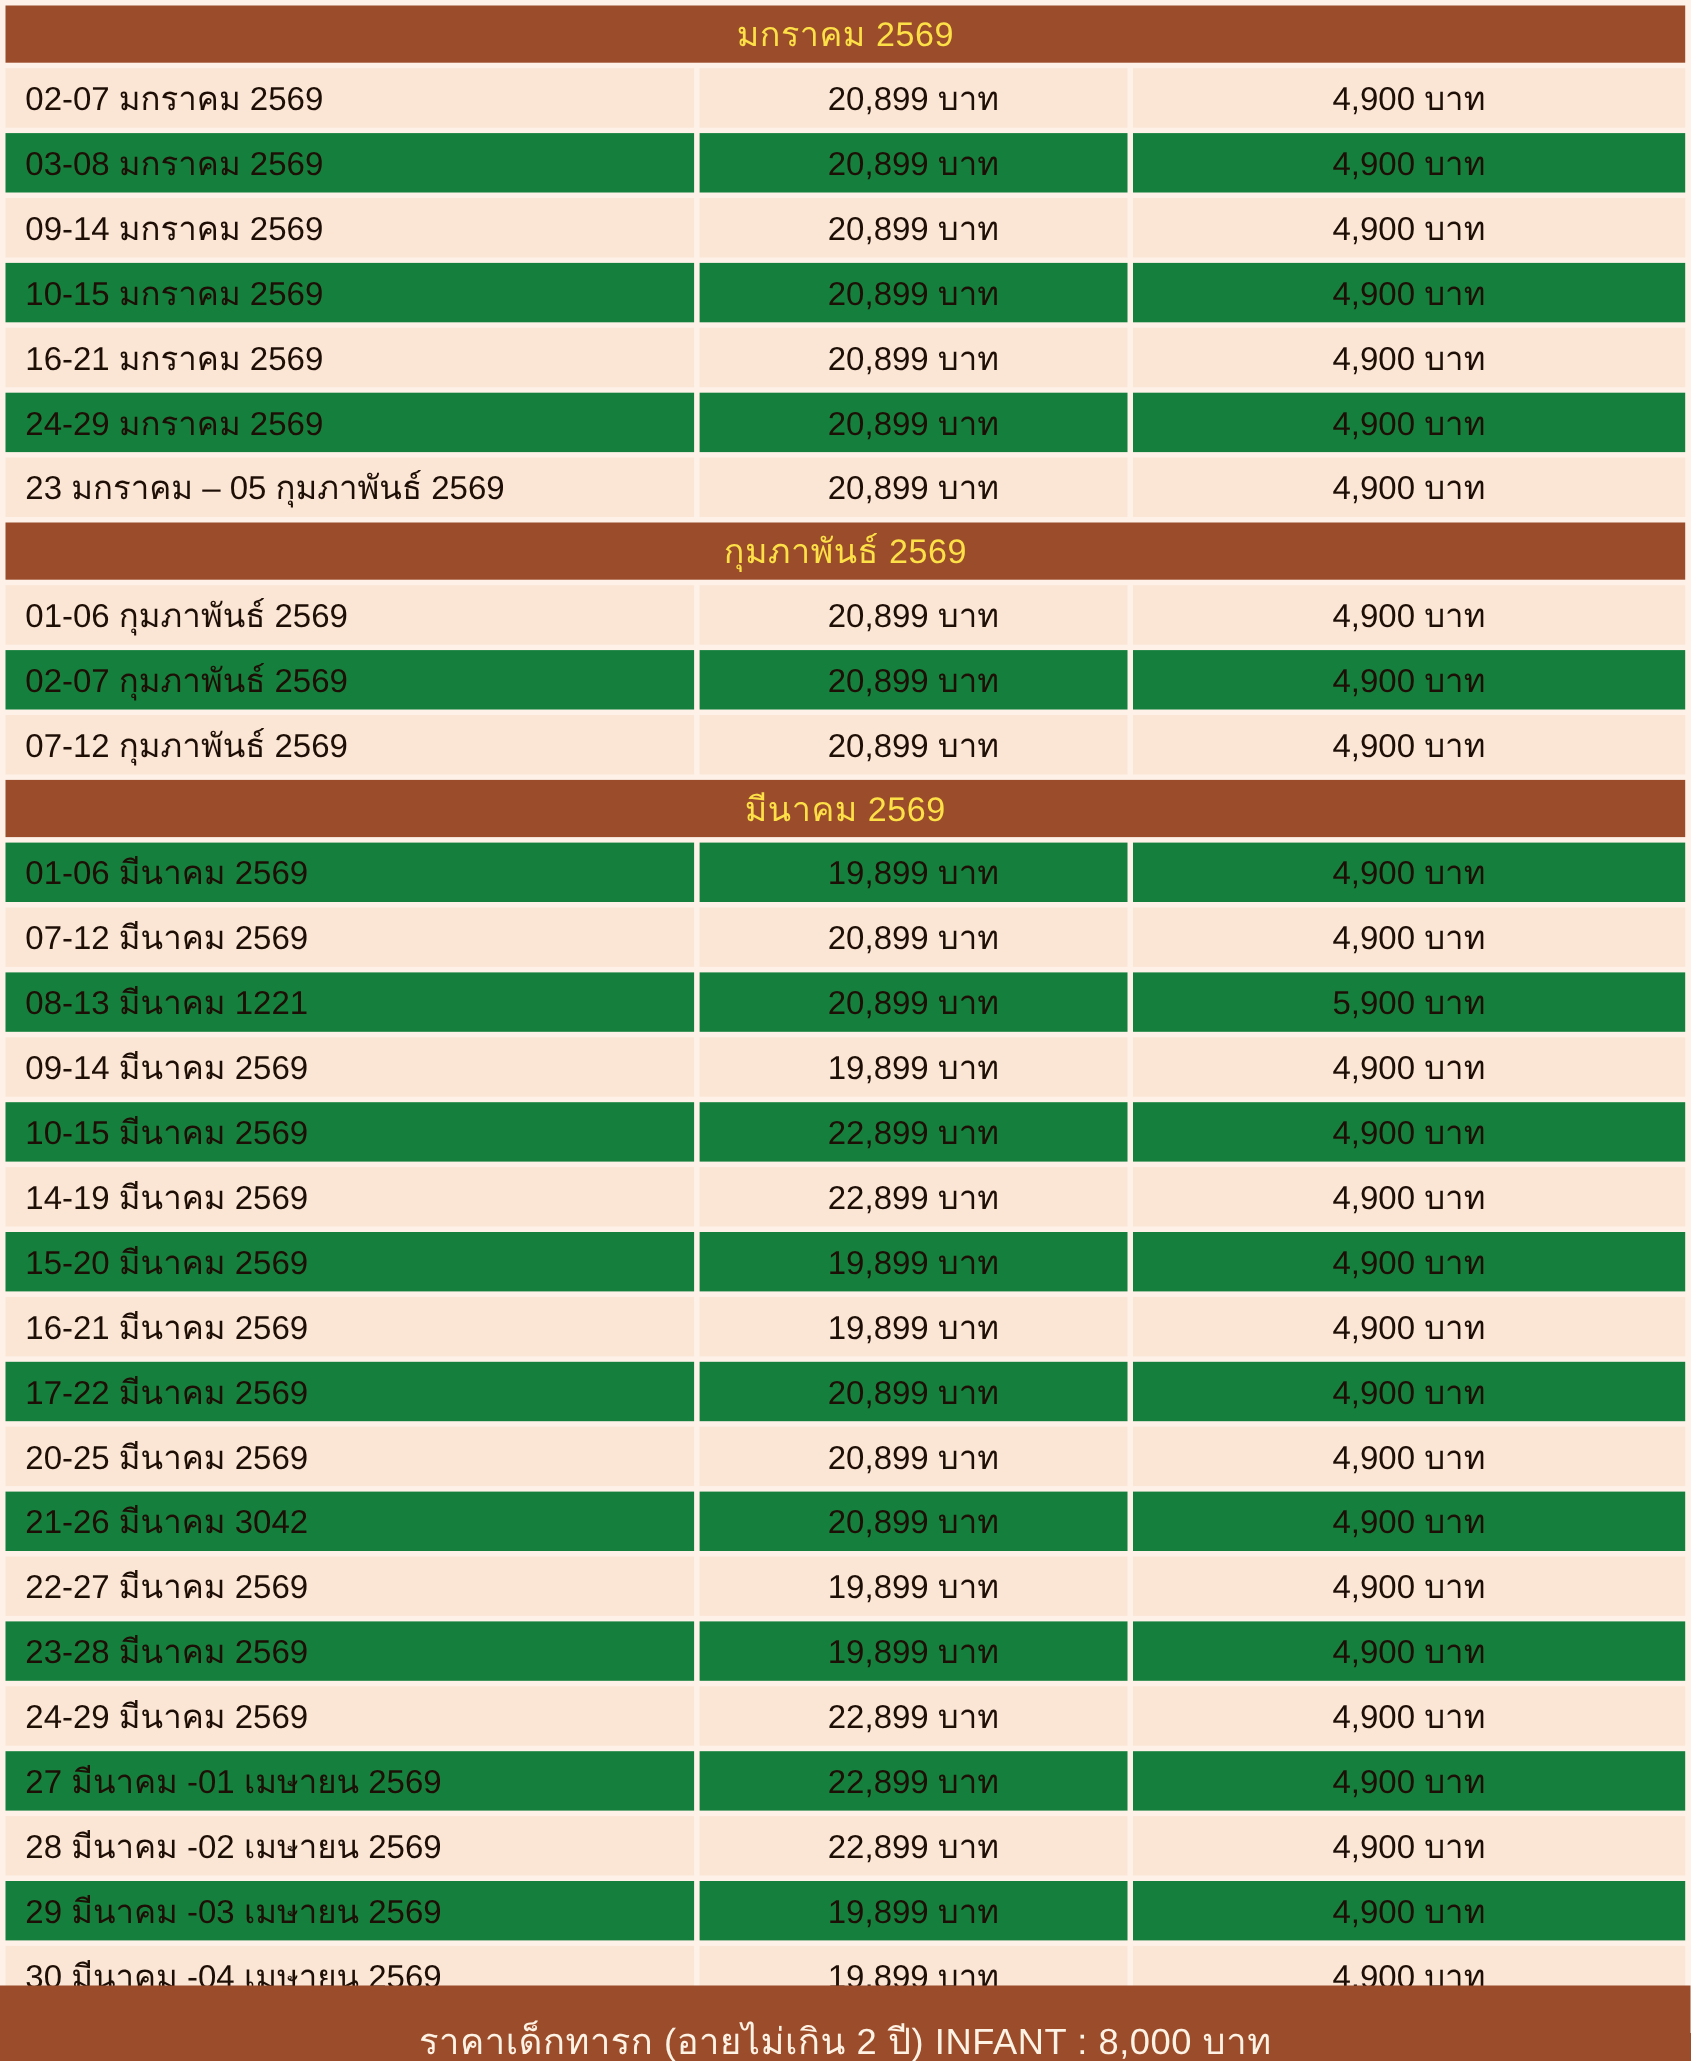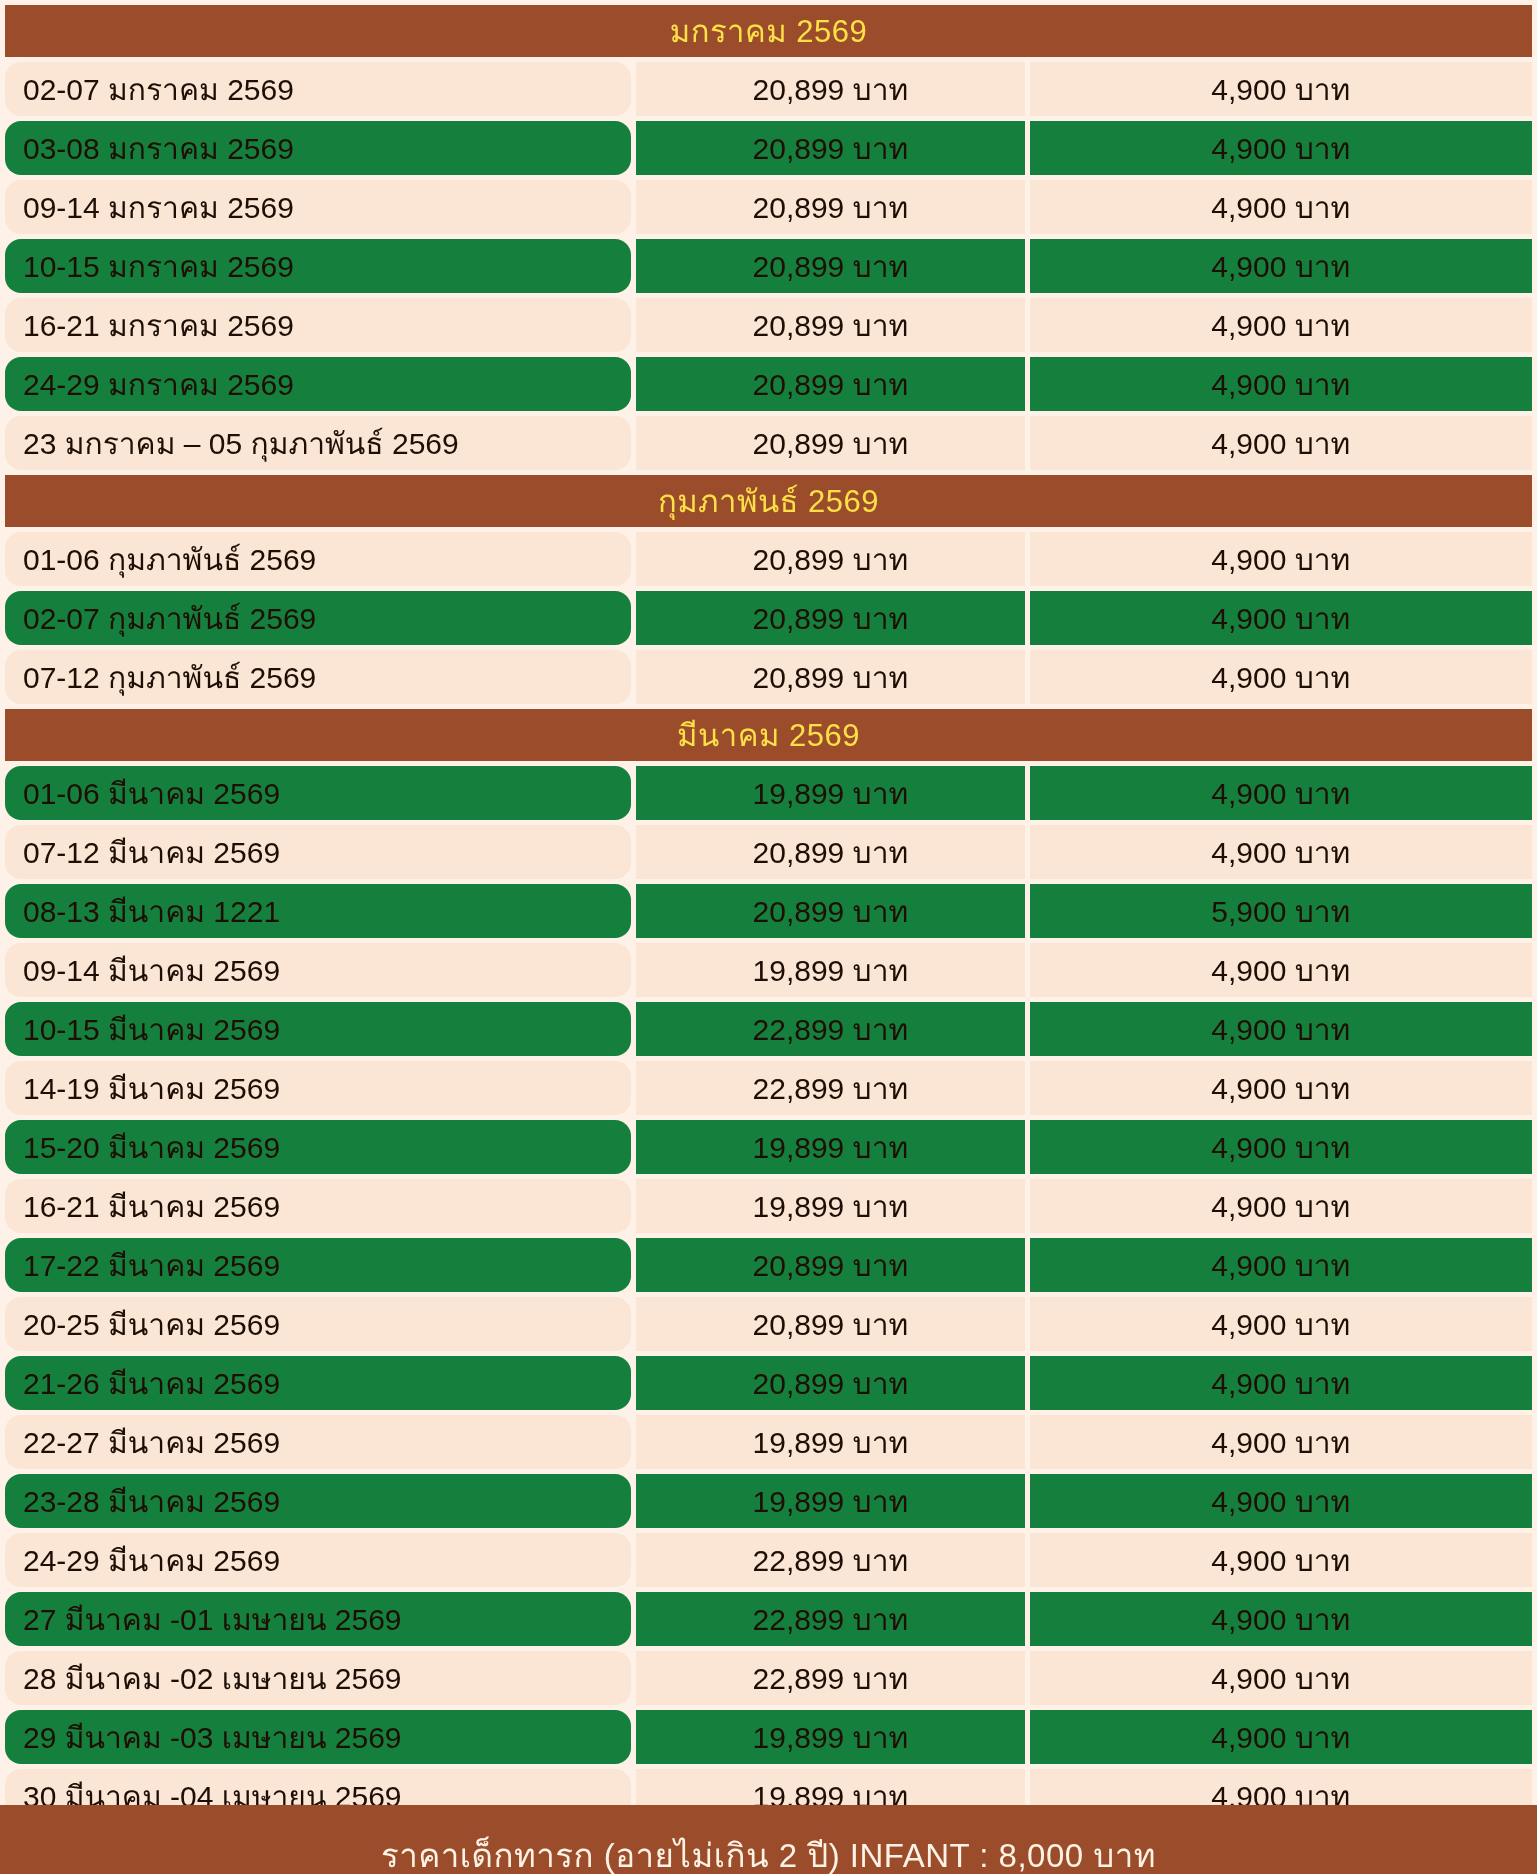--- a/index.html
+++ b/index.html
@@ -39,21 +39,20 @@
     height: 52px;
     vertical-align: middle;
     font-size: 30px;
   }
   tr.data-row.light td { background: #fbe5d5; }
   tr.data-row.dark  td { background: #15803d; }
 
   td.date-cell {
     text-align: left;
     padding-left: 18px;
-    border-radius: 16px;
   }
   td.price-cell, td.child-price-cell {
     text-align: center;
   }
 
   .infant-footer {
     position: absolute;
     left: 0;
     right: 0;
     top: 1805px;
@@ -180,21 +179,21 @@
         <td class="date-cell">17-22 มีนาคม 2569</td>
         <td class="price-cell">20,899 บาท</td>
         <td class="child-price-cell">4,900 บาท</td>
       </tr>
       <tr class="data-row light">
         <td class="date-cell">20-25 มีนาคม 2569</td>
         <td class="price-cell">20,899 บาท</td>
         <td class="child-price-cell">4,900 บาท</td>
       </tr>
       <tr class="data-row dark">
-        <td class="date-cell">21-26 มีนาคม 2569</td>
+        <td class="date-cell">21-26 มีนาคม 3042</td>
         <td class="price-cell">20,899 บาท</td>
         <td class="child-price-cell">4,900 บาท</td>
       </tr>
       <tr class="data-row light">
         <td class="date-cell">22-27 มีนาคม 2569</td>
         <td class="price-cell">19,899 บาท</td>
         <td class="child-price-cell">4,900 บาท</td>
       </tr>
       <tr class="data-row dark">
         <td class="date-cell">23-28 มีนาคม 2569</td>

